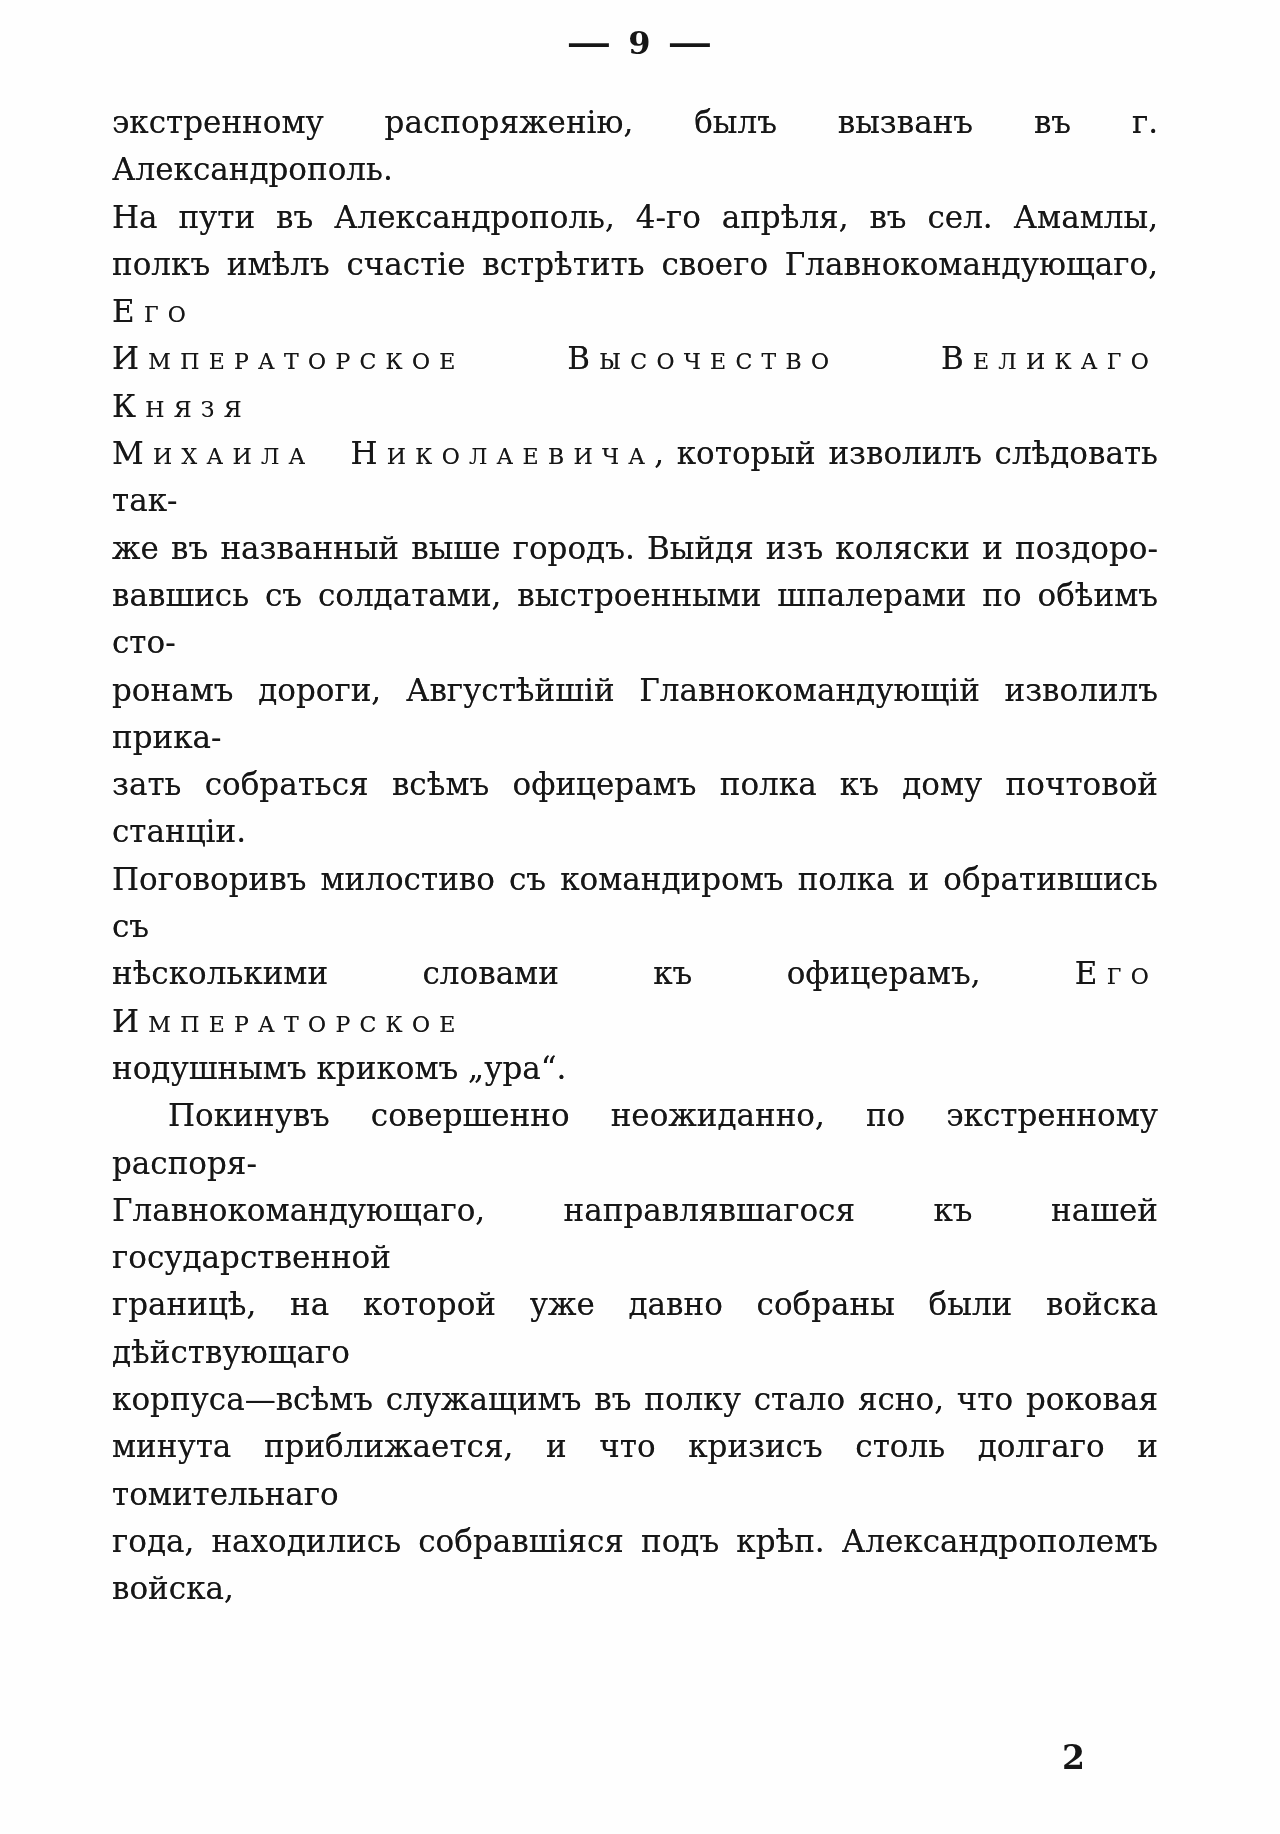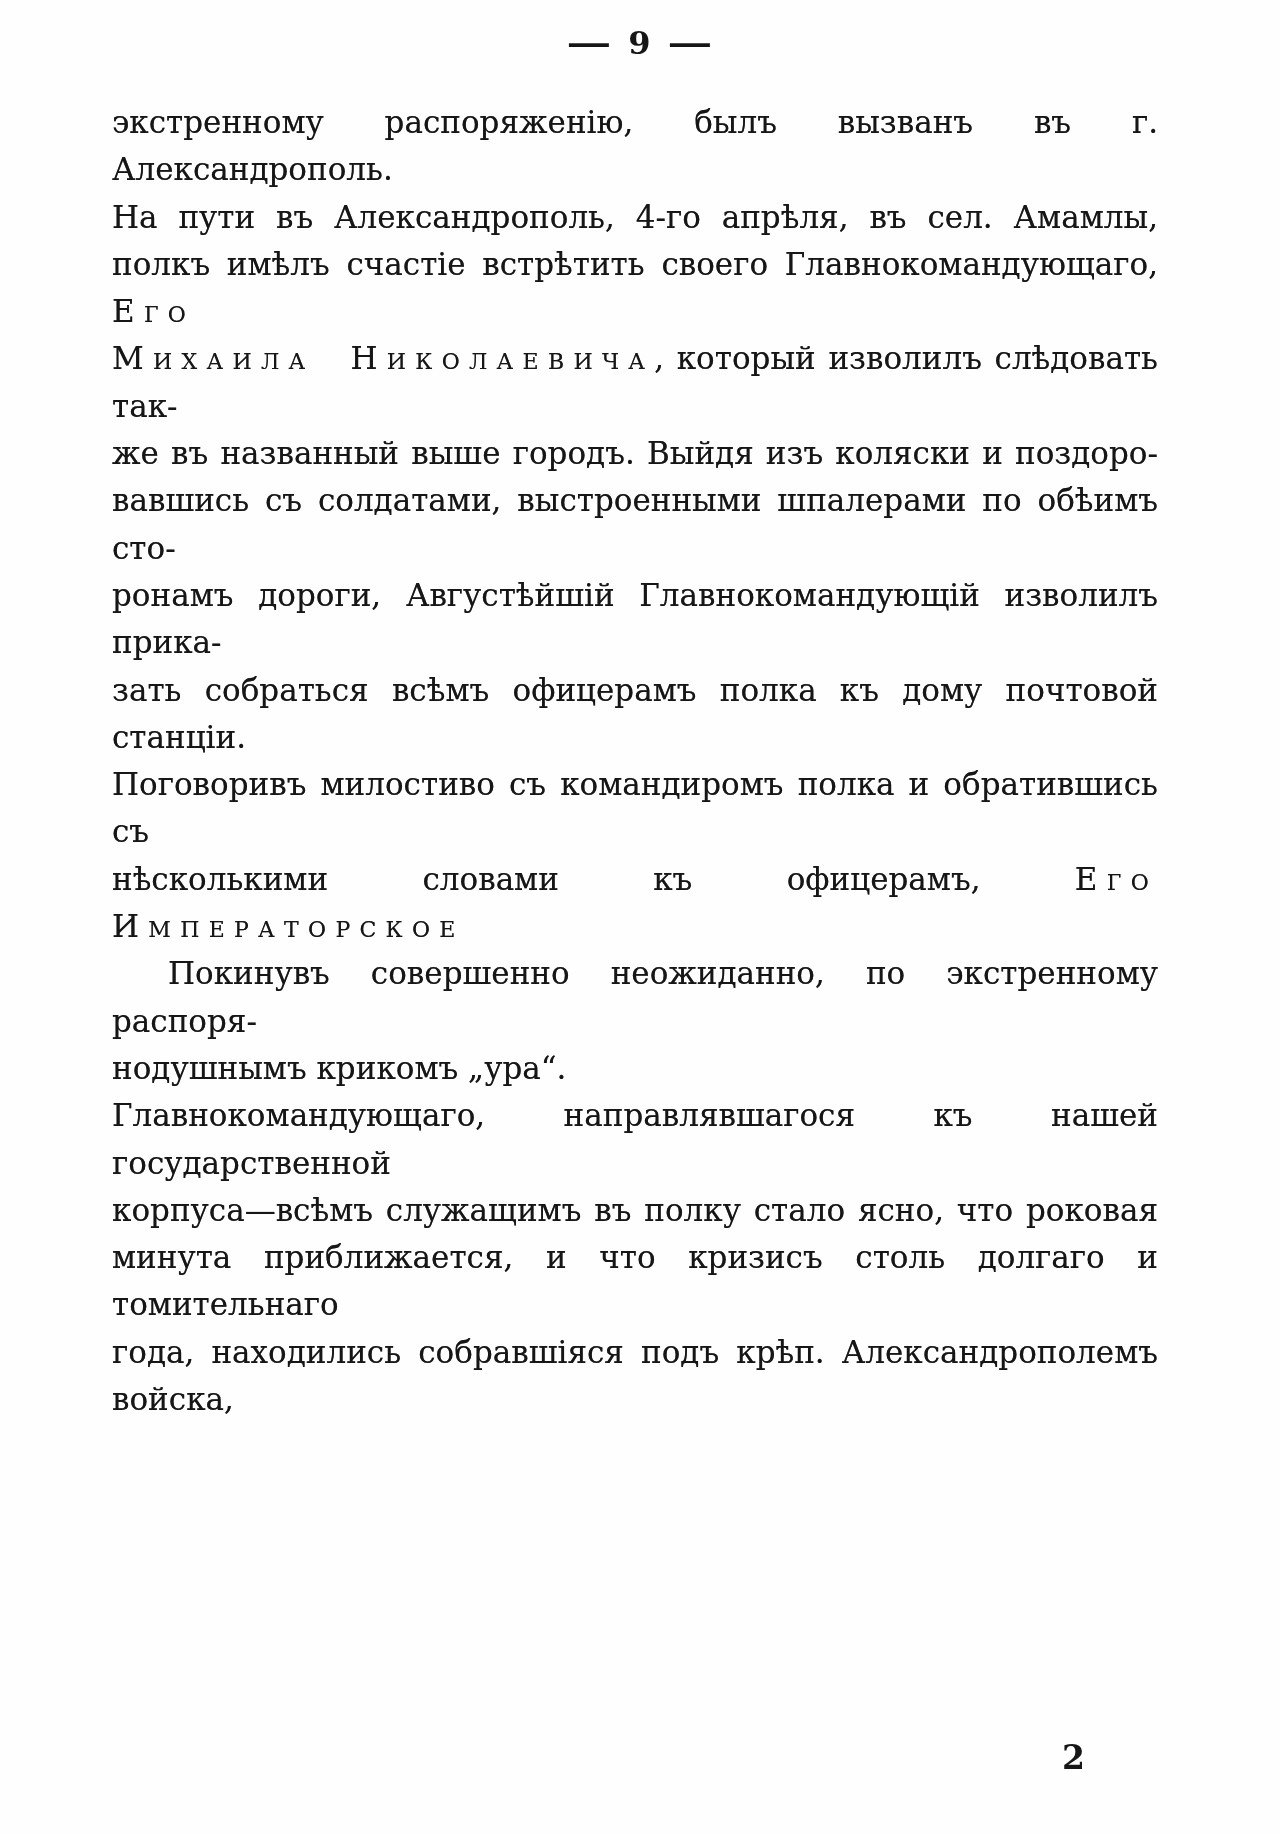--- a/index.html
+++ b/index.html
@@ -64,29 +64,31 @@
 
 <div class="page">
   <header class="running-head">
     <span class="rule">—</span><span>9</span><span class="rule">—</span>
   </header>
 
   <main class="text-block">
       <div class="line"><span>экстренному распоряженію, былъ вызванъ въ г. Александрополь.</span></div>
       <div class="line"><span>На пути въ Александрополь, 4-го апрѣля, въ сел. Амамлы,</span></div>
       <div class="line"><span>полкъ имѣлъ счастіе встрѣтить своего Главнокомандующаго, </span><span class="sc">Его</span></div>
+      <div class="line"><span class="sc">Императорское Высочество Великаго Князя</span></div>
       <div class="line"><span class="sc">Михаила Николаевича</span><span>, который изволилъ слѣдовать так-</span></div>
       <div class="line"><span>же въ названный выше городъ. Выйдя изъ коляски и поздоро-</span></div>
       <div class="line"><span>вавшись съ солдатами, выстроенными шпалерами по обѣимъ сто-</span></div>
       <div class="line"><span>ронамъ дороги, Августѣйшій Главнокомандующій изволилъ прика-</span></div>
       <div class="line"><span>зать собраться всѣмъ офицерамъ полка къ дому почтовой станціи.</span></div>
       <div class="line"><span>Поговоривъ милостиво съ командиромъ полка и обратившись съ</span></div>
       <div class="line"><span>нѣсколькими словами къ офицерамъ, </span><span class="sc">Его Императорское</span></div>
+      <div class="line last"><span>нодушнымъ крикомъ „ура“.</span></div>
       <div class="line indent"><span>Покинувъ совершенно неожиданно, по экстренному распоря-</span></div>
-      <div class="line last"><span>нодушнымъ крикомъ „ура“.</span></div>
       <div class="line"><span>Главнокомандующаго, направлявшагося къ нашей государственной</span></div>
+      <div class="line"><span>границѣ, на которой уже давно собраны были войска дѣйствующаго</span></div>
       <div class="line"><span>корпуса—всѣмъ служащимъ въ полку стало ясно, что роковая</span></div>
       <div class="line"><span>минута приближается, и что кризисъ столь долгаго и томительнаго</span></div>
       <div class="line"><span>года, находились собравшіяся подъ крѣп. Александрополемъ войска,</span></div>
     </main>
 
   <div class="sig">2</div>
 </div>
 
 </body></html>

